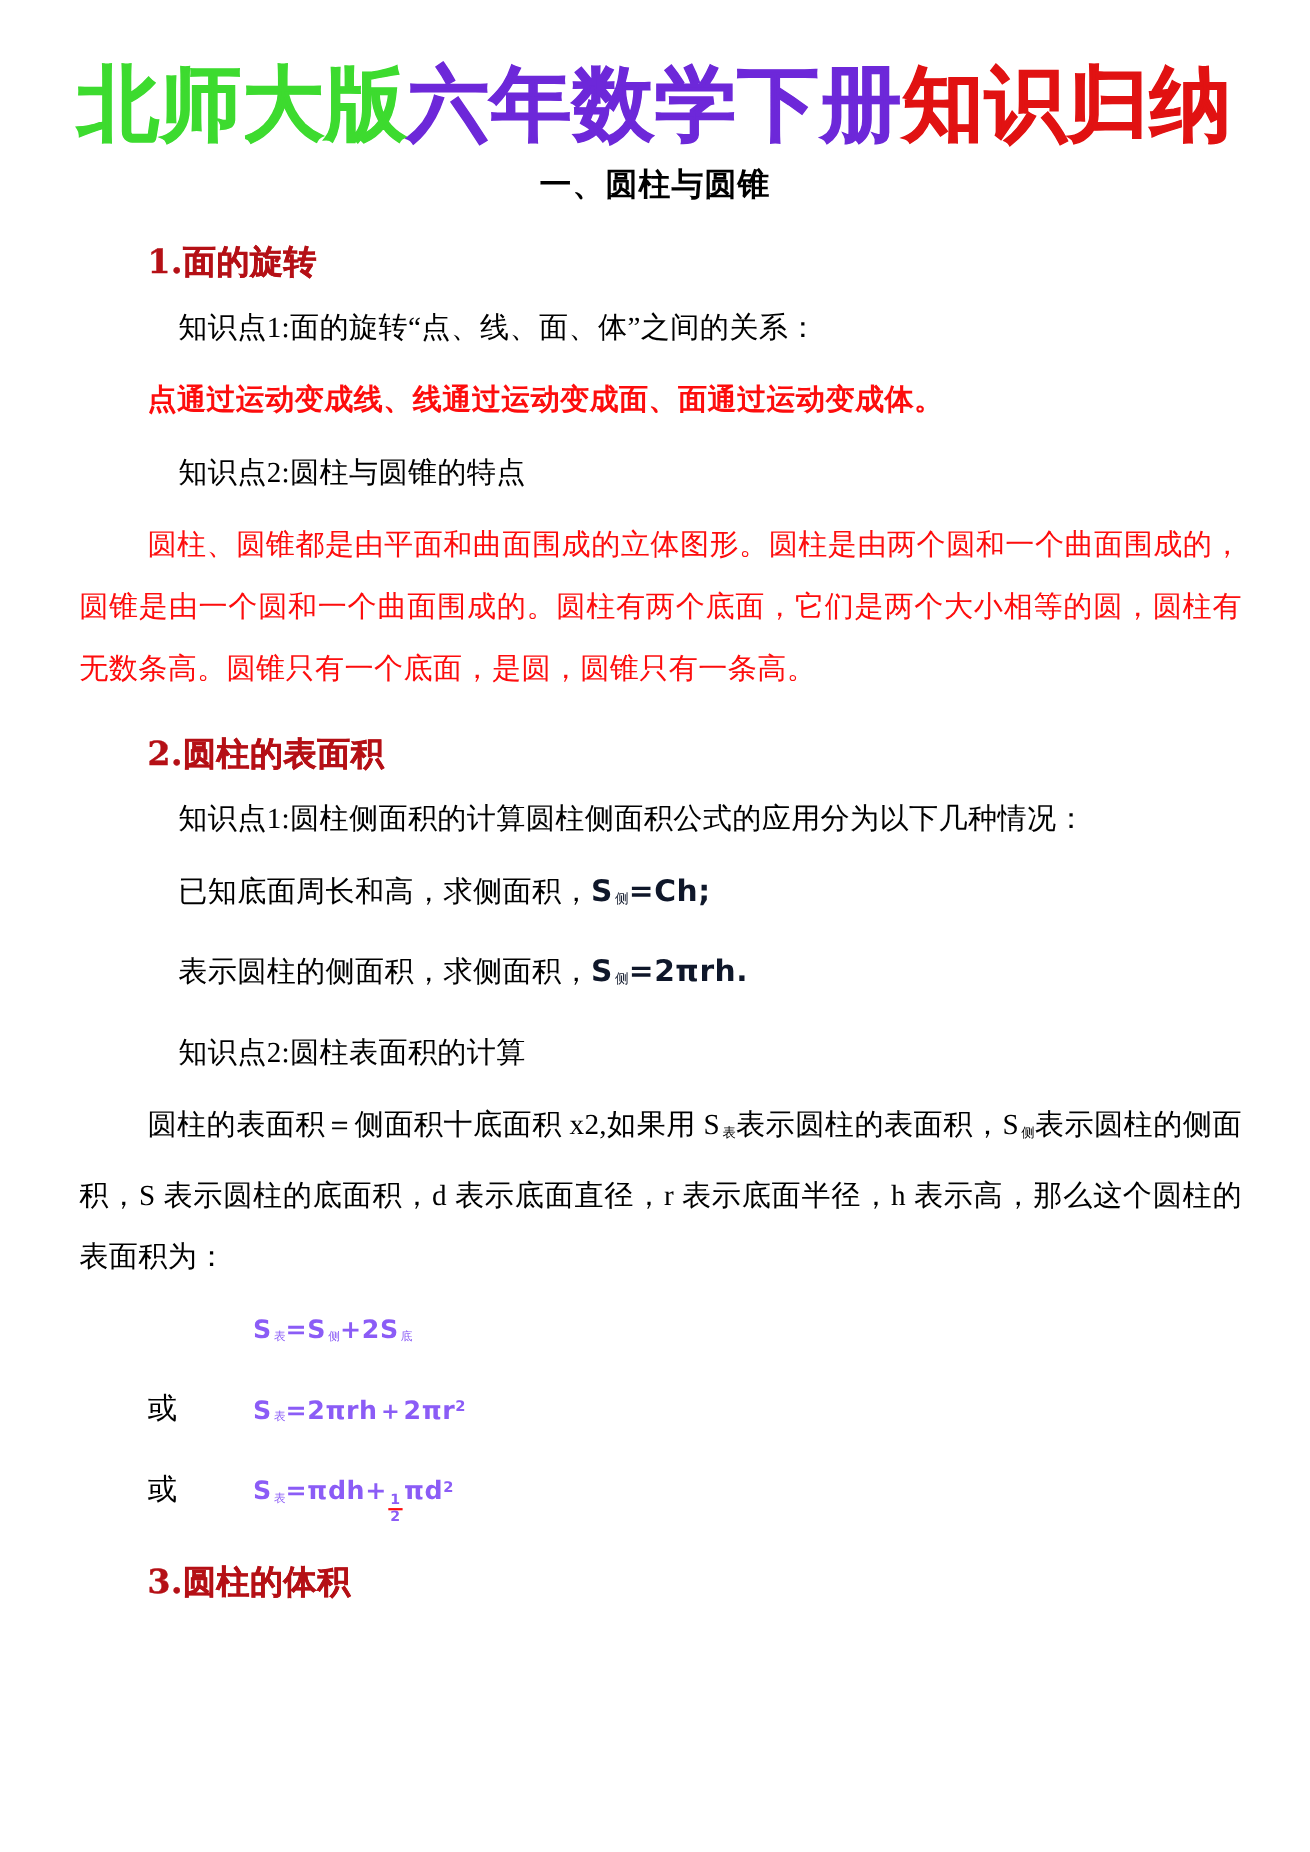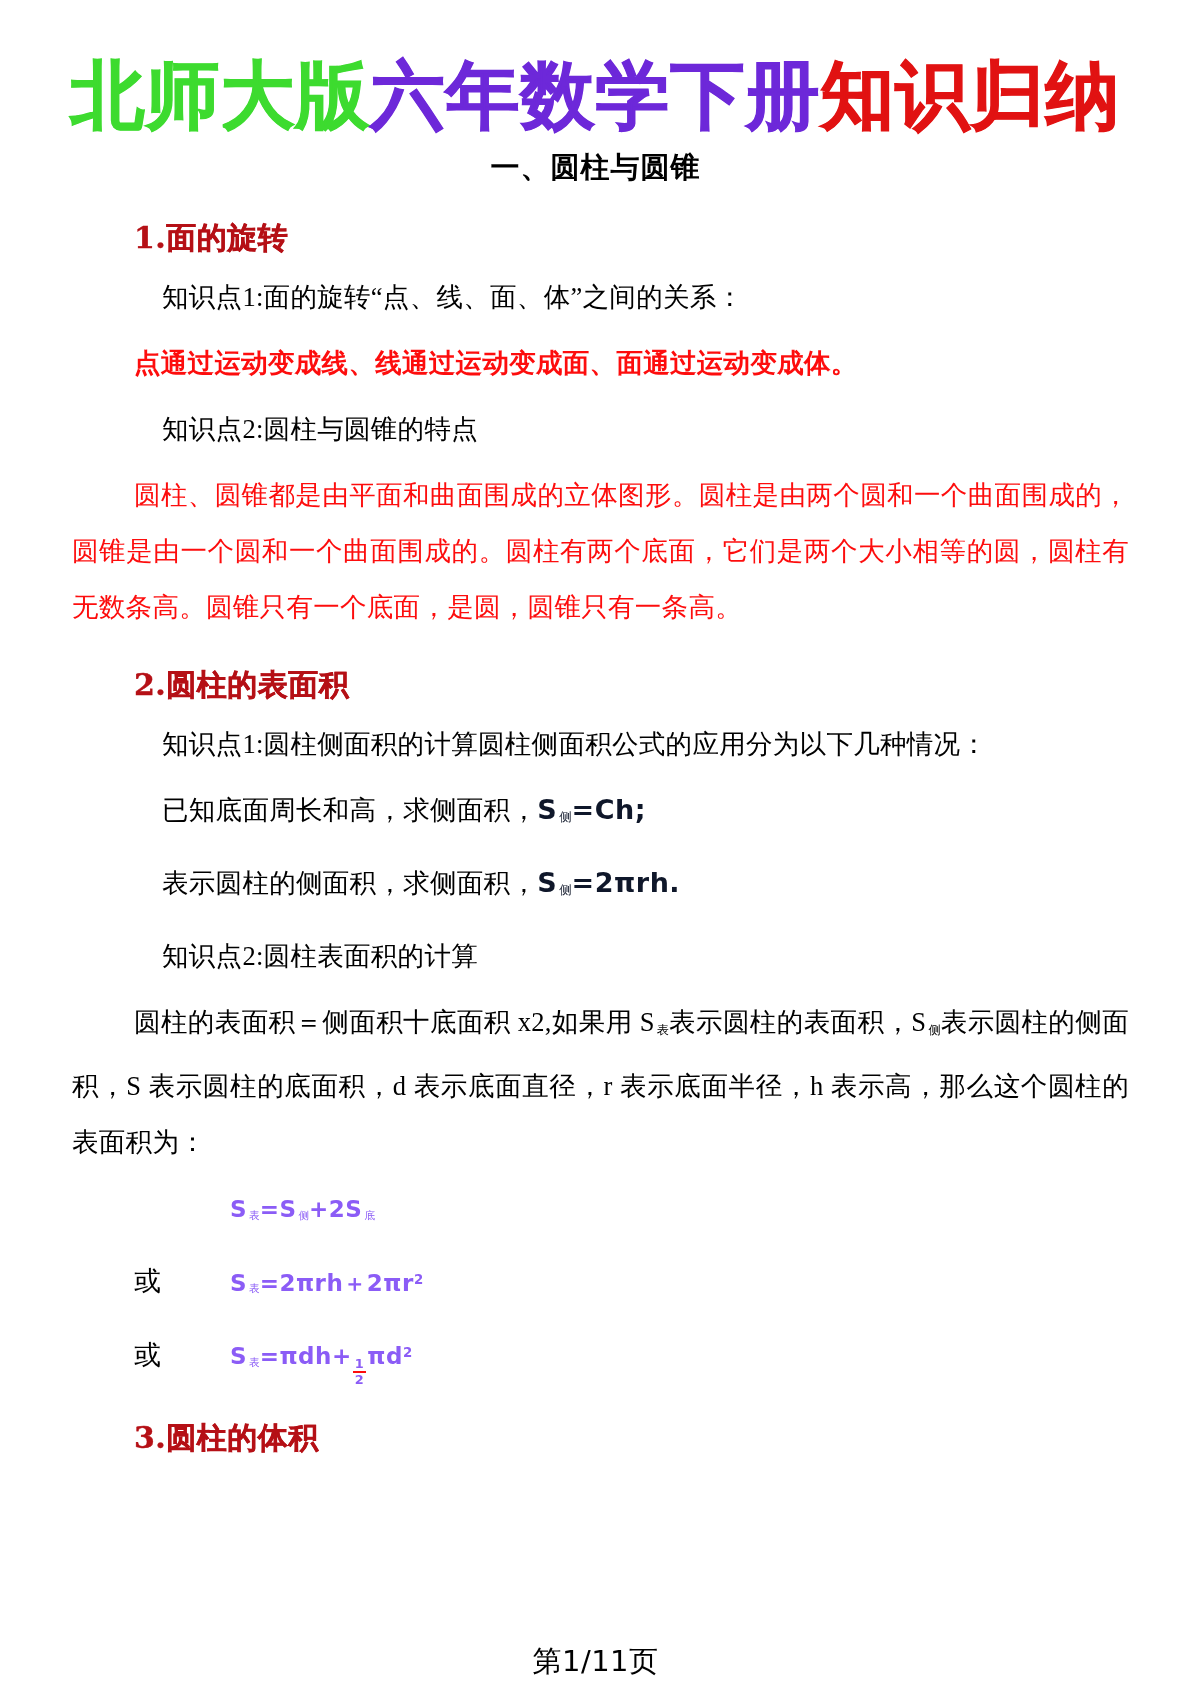--- a/index.html
+++ b/index.html
@@ -217,15 +217,14 @@
   <div class="formula-row">
     <span class="formula-or">或</span>
     <span class="formula-body">S<sub class="sb">表</sub>=πdh+<span class="frac">
           <span class="num">1</span>
           <span class="den">2</span>
         </span>πd<sup class="sp">2</sup></span>
   </div>
 
   <div class="section-heading">3.圆柱的体积</div>
 
-  <div class="page-footer">第1/11页</div>
 
 </div>
 
 </body></html>

